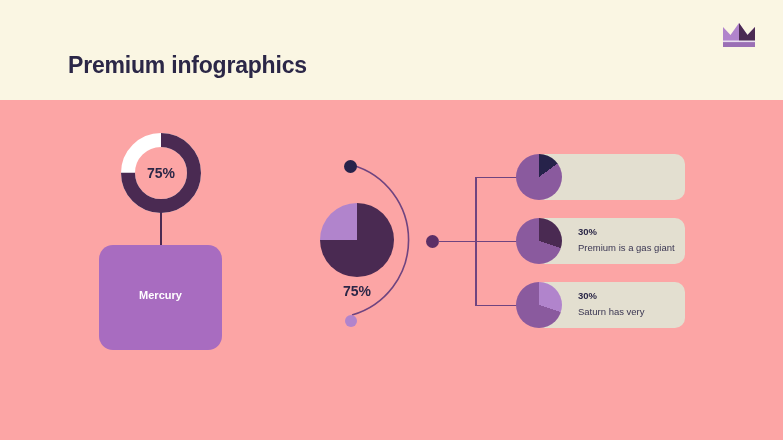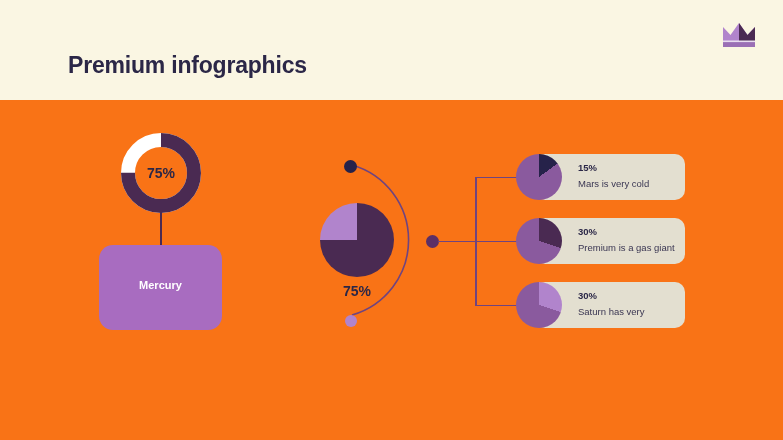--- a/index.html
+++ b/index.html
@@ -7,21 +7,21 @@
     padding: 0;
     background: #ffffff;
   }
   body {
     font-family: "Liberation Sans", sans-serif;
   }
   #slide {
     position: relative;
     width: 783px;
     height: 440px;
-    background: #f97316;
+    background: #fca5a5;
     overflow: hidden;
   }
 
   
   #header-band {
     position: absolute;
     left: 0;
     top: 0;
     width: 783px;
     height: 100px;
@@ -72,21 +72,21 @@
     top: 212px;
     width: 2px;
     height: 38px;
     background: #4a2a52;
   }
   #mercury-card {
     position: absolute;
     left: 99px;
     top: 245px;
     width: 123px;
-    height: 85px;
+    height: 105px;
     background: #a86cc0;
     border-radius: 14px;
     display: flex;
     flex-direction: column;
     align-items: center;
     justify-content: center;
     padding: 0 10px;
     box-sizing: border-box;
   }
   #mercury-title {
@@ -258,24 +258,20 @@
   <div id="conn-b3" class="conn"></div>
 
   <div id="list-card-0" class="list-card" style="background: rgb(227, 223, 208);"></div>
   <div id="list-card-1" class="list-card" style="background: rgb(227, 223, 208);"></div>
   <div id="list-card-2" class="list-card" style="background: rgb(227, 223, 208);"></div>
 
   <div id="list-pie-0" class="list-pie" style="background: conic-gradient(rgb(38, 34, 74) 0deg, rgb(38, 34, 74) 54deg, rgb(138, 90, 158) 54deg, rgb(138, 90, 158) 360deg);"></div>
   <div id="list-pie-1" class="list-pie" style="background: conic-gradient(rgb(74, 42, 82) 0deg, rgb(74, 42, 82) 108deg, rgb(138, 90, 158) 108deg, rgb(138, 90, 158) 360deg);"></div>
   <div id="list-pie-2" class="list-pie" style="background: conic-gradient(rgb(177, 132, 204) 0deg, rgb(177, 132, 204) 108deg, rgb(138, 90, 158) 108deg, rgb(138, 90, 158) 360deg);"></div>
 
-  <div id="list-text-0" class="list-text">
-    <div class="list-pct">15%</div>
-    <div class="list-label">Mars is very cold</div>
-  </div>
   <div id="list-text-1" class="list-text">
     <div class="list-pct">30%</div>
     <div class="list-label">Premium is a gas giant</div>
   </div>
   <div id="list-text-2" class="list-text">
     <div class="list-pct">30%</div>
     <div class="list-label">Saturn has very</div>
   </div>
 
 </div>

